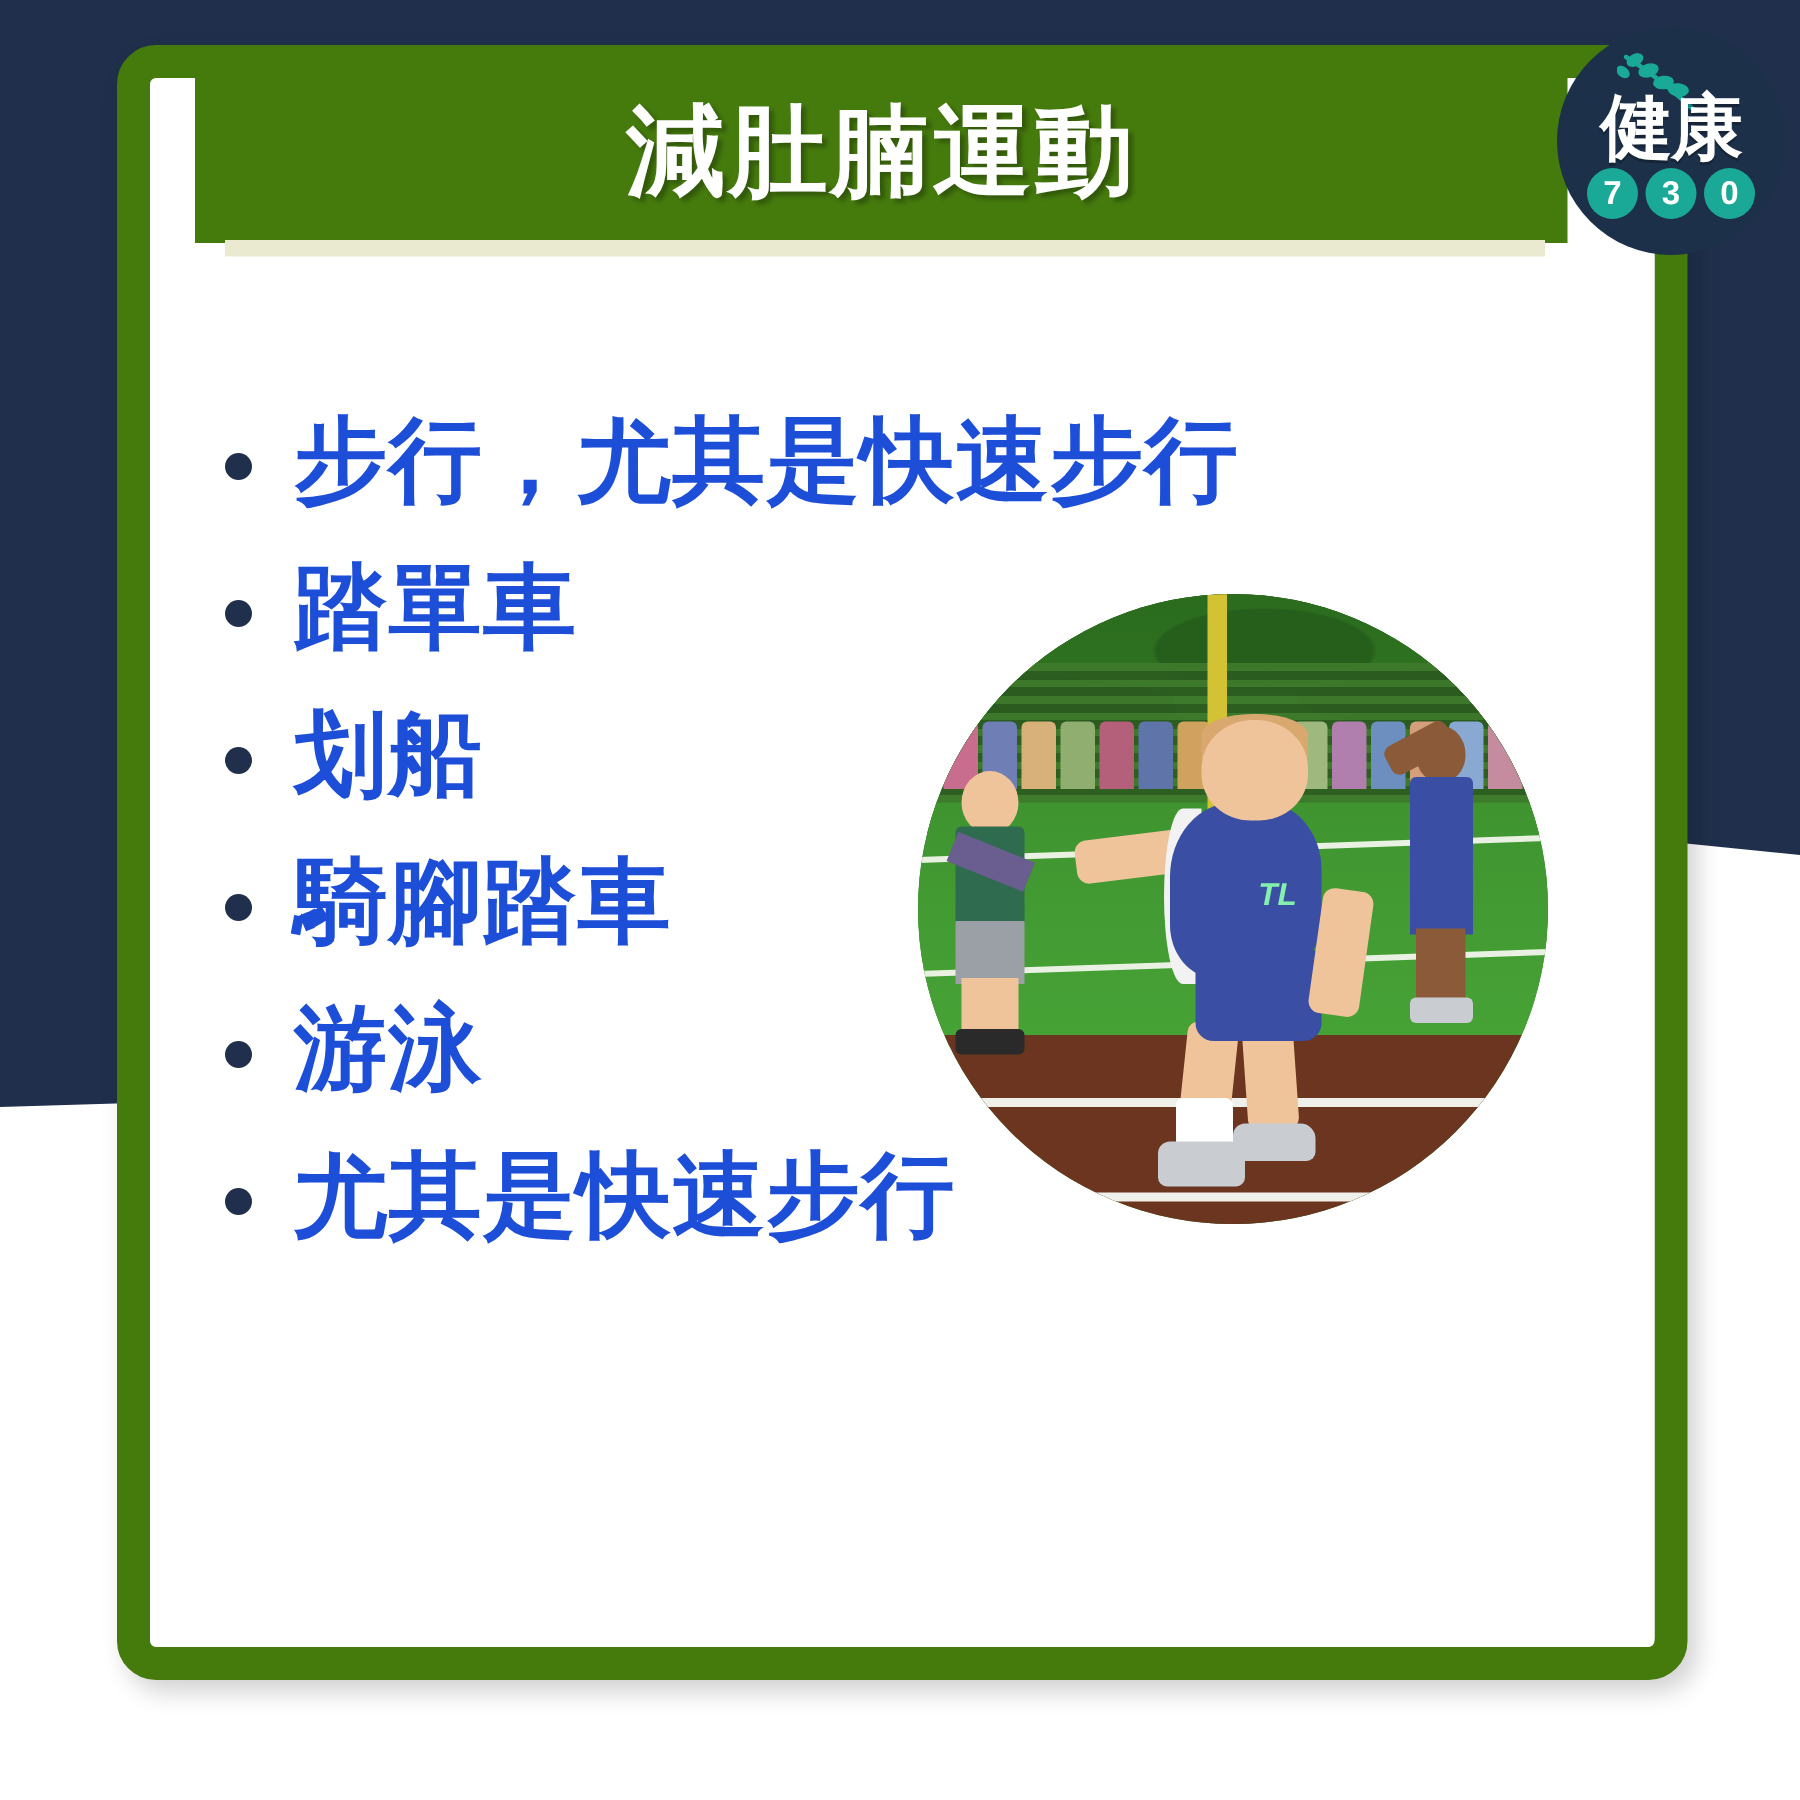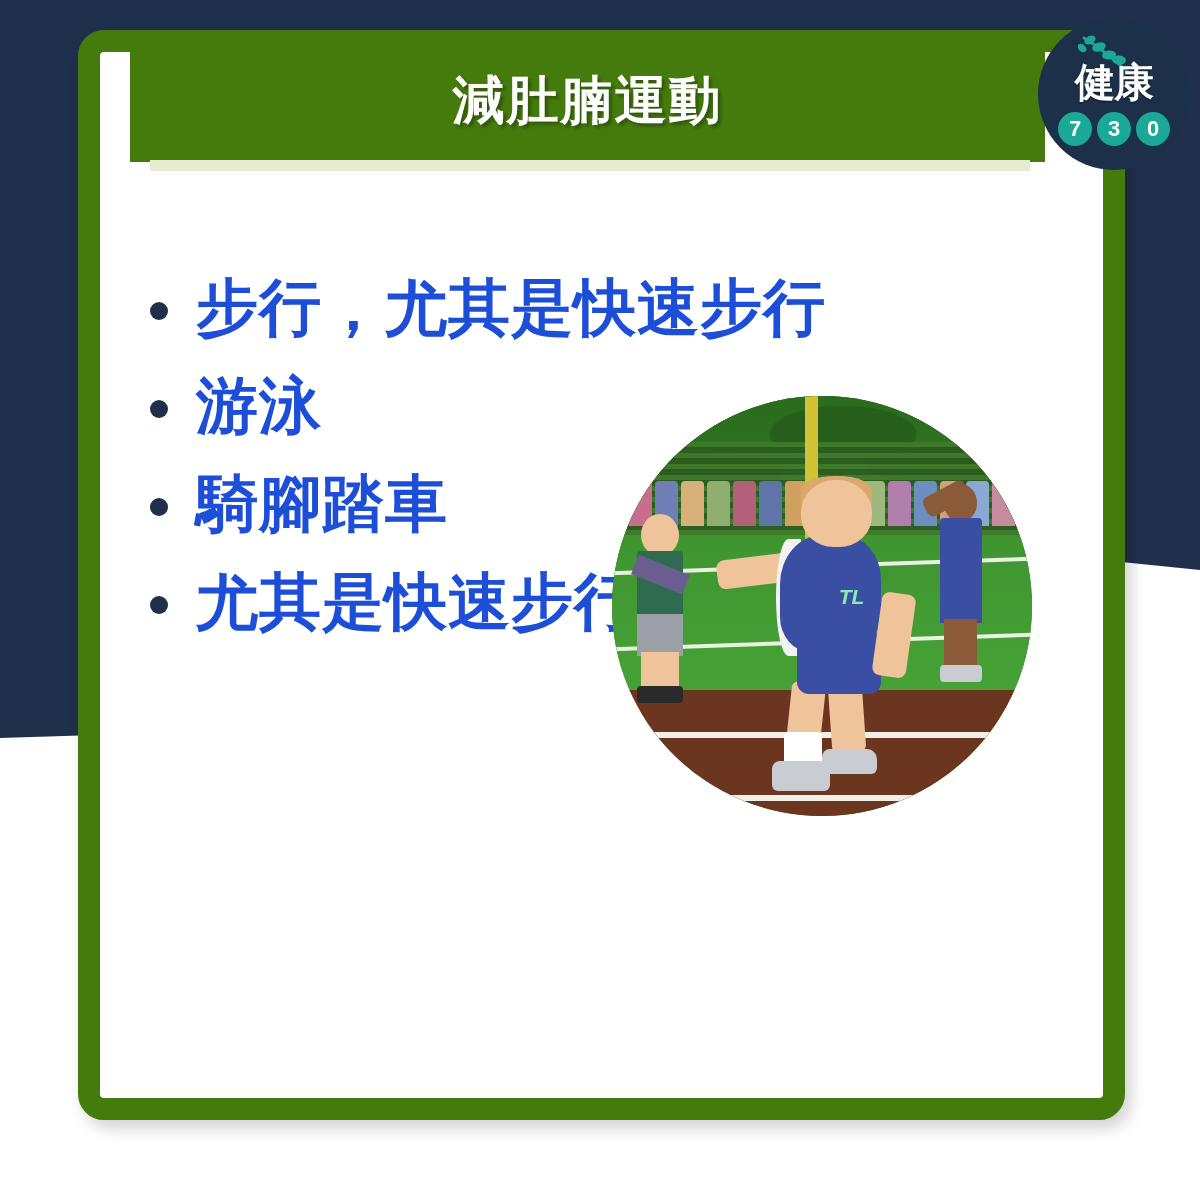--- a/index.html
+++ b/index.html
@@ -66,21 +66,21 @@
     z-index: 5;
   }
   .header-title {
     position: absolute;
     left: 0; top: 0;
     width: 100%; height: 100%;
     display: flex;
     align-items: center;
     justify-content: center;
     color: #ffffff;
-    font-size: 52px;
+    font-size: 66px;
     font-weight: bold;
     letter-spacing: 2px;
     text-shadow: 3px 3px 3px rgba(0,0,0,0.28);
     white-space: nowrap;
   }
   .header-underline {
     position: absolute;
     left: 150px; top: 160px;
     width: 880px; height: 11px;
     background: #e9ead0;
@@ -100,21 +100,21 @@
     position: absolute;
     left: 40px; top: 16px;
     width: 58px; height: 42px;
   }
   .logo-word {
     position: absolute;
     left: 0; top: 44px;
     width: 100%;
     text-align: center;
     color: #ffffff;
-    font-size: 40px;
+    font-size: 48px;
     font-weight: bold;
     letter-spacing: -1px;
     line-height: 1;
     text-shadow: 0 2px 0 rgba(0,0,0,0.25);
   }
   .logo-digits {
     position: absolute;
     left: 0; top: 94px;
     width: 100%;
     display: flex;
@@ -255,25 +255,33 @@
     </div>
   </div>
 
   <div class="list">
     <div class="list-item">
       <span class="bullet"></span>
       <span class="item-text">步行，尤其是快速步行</span>
     </div>
     <div class="list-item">
       <span class="bullet"></span>
+      <span class="item-text">踏單車</span>
+    </div>
+    <div class="list-item">
+      <span class="bullet"></span>
+      <span class="item-text">划船</span>
+    </div>
+    <div class="list-item">
+      <span class="bullet"></span>
+      <span class="item-text">騎腳踏車</span>
+    </div>
+    <div class="list-item">
+      <span class="bullet"></span>
       <span class="item-text">游泳</span>
-    </div>
-    <div class="list-item">
-      <span class="bullet"></span>
-      <span class="item-text">騎腳踏車</span>
     </div>
     <div class="list-item">
       <span class="bullet"></span>
       <span class="item-text">尤其是快速步行</span>
     </div>
   </div>
 
   <div class="photo">
     <div class="ph-sky"></div>
     <div class="ph-trees"></div>

